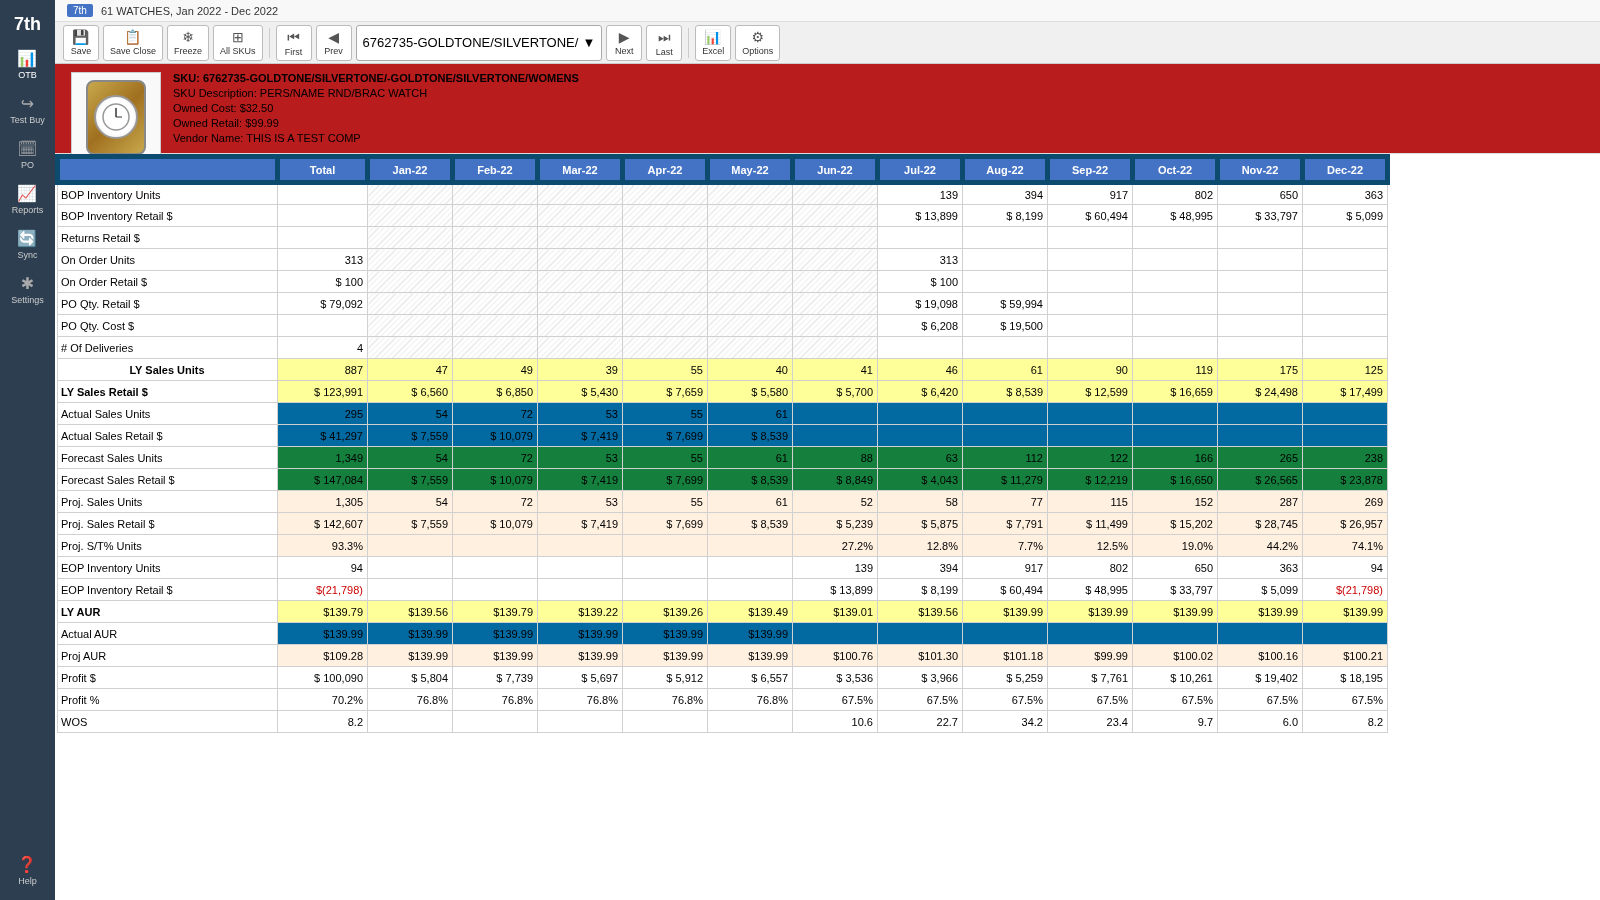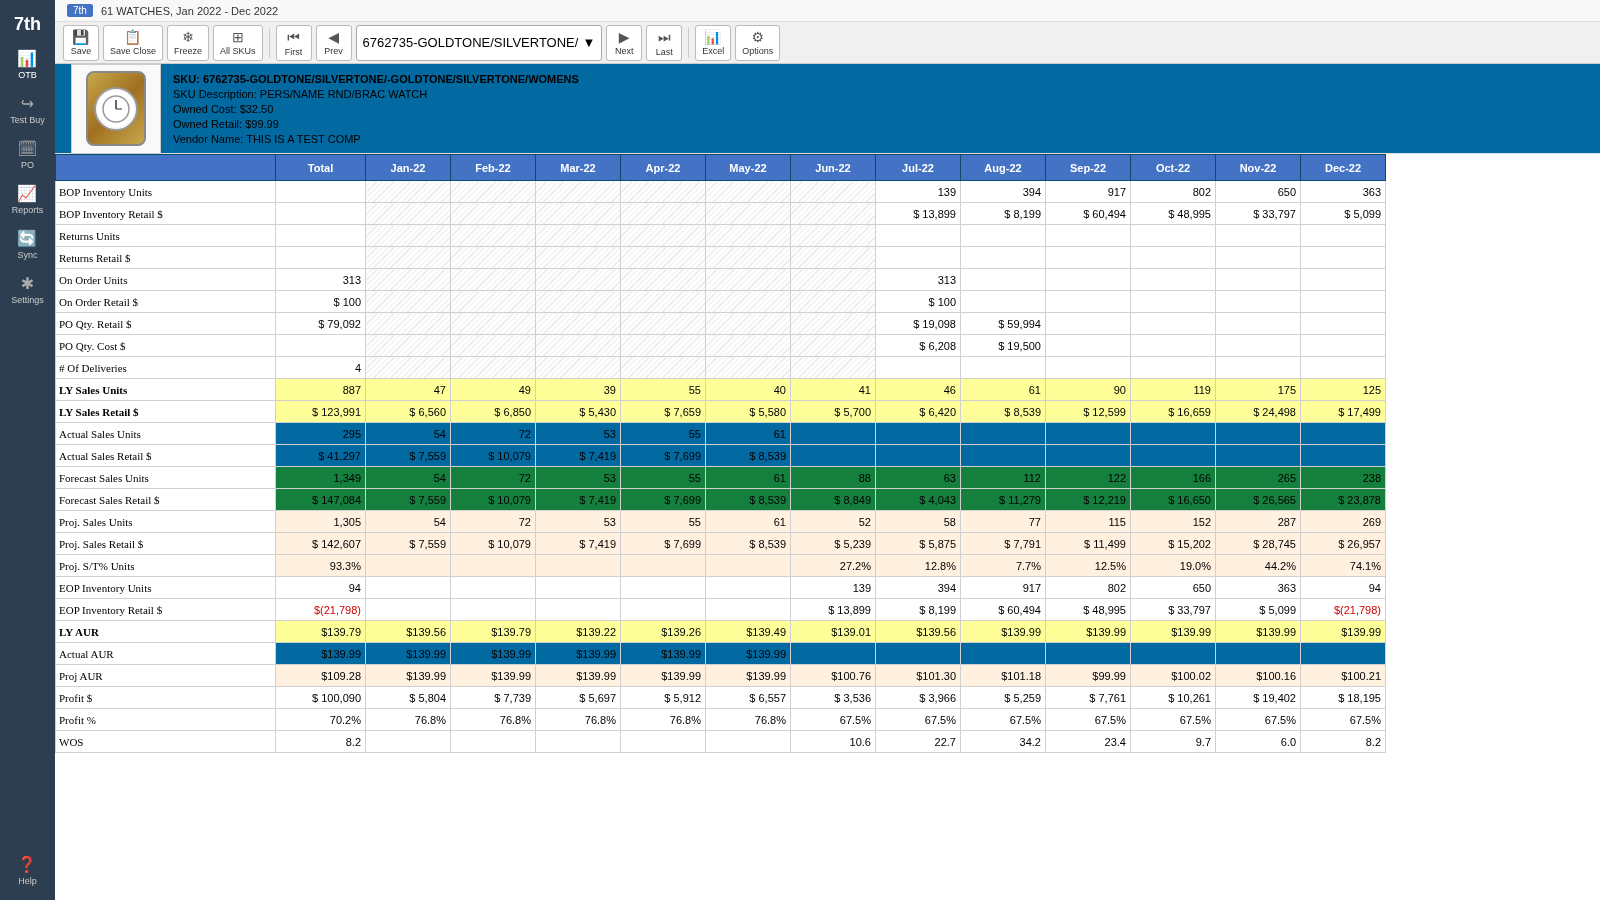--- a/index.html
+++ b/index.html
@@ -37,53 +37,52 @@
     .tb-sep { width: 1px; height: 30px; background: #ccc; margin: 0 2px; }
     .tb-sku-select {
       display: flex; align-items: center; background: #fff; border: 1px solid #aaa;
       border-radius: 3px; padding: 2px 6px; height: 36px; min-width: 220px; gap: 4px;
       font-size: 13px; cursor: pointer;
     }
 
     
     #header-area {
       position: absolute; left: 55px; top: 44px; right: 0; height: 110px;
-      background: #0369a1; border-bottom: 1px solid #ddd; display: flex; align-items: center;
+      background: #b91c1c; border-bottom: 1px solid #ddd; display: flex; 
       padding: 8px 16px; gap: 12px;
     }
     #product-img {
       width: 90px; height: 90px; border: 1px solid #ccc; display: flex; align-items: center;
       justify-content: center; background: #f9f9f9; flex-shrink: 0;
     }
     .prod-details { display: flex; flex-direction: column; gap: 3px; font-size: 11px; }
     .prod-details .sku-title { font-weight: bold; }
 
     
     #main-area {
       position: absolute; left: 55px; top: 154px; right: 0; bottom: 0;
       overflow: auto; background: #fff;
     }
     table { border-collapse: collapse; table-layout: fixed; }
     thead tr th {
       background: #4472c4; color: #fff; font-weight: bold; text-align: center;
-      border: 1px solid #0c4a6e; padding: 3px 4px; white-space: nowrap; height: 26px;
+      border: 5px solid #0c4a6e; padding: 3px 4px; white-space: nowrap; height: 26px;
       position: sticky; top: 0; z-index: 10;
     }
     thead tr th:first-child {
       background: #4472c4; text-align: left; position: sticky; left: 0; z-index: 20;
     }
     thead tr th.col-total { background: #4472c4; }
     
     tbody tr td {
       border: 1px solid #d0d0d0; padding: 2px 4px; white-space: nowrap; height: 22px;
     }
     tbody tr td:first-child {
       position: sticky; left: 0; z-index: 5; background: #fff; font-weight: normal;
       padding-left: 3px;
-      font-family: Liberation Serif, serif;
     }
     
     .col-label { width: 220px; }
     .col-total { width: 90px; }
     .col-month { width: 85px; }
     .row-ly td { background: #ffff99; }
     .row-actual td { background: #0369a1; }
     .row-forecast td { background: #15803d; }
     .row-proj td { background: #fff0e0; padding-left: 10px; }
     .row-normal td { background: #fff; }
@@ -280,36 +279,20 @@
           <td class="col-month num" style="background-image: repeating-linear-gradient(135deg, transparent, transparent 3px, rgba(160, 160, 160, 0.25) 3px, rgba(160, 160, 160, 0.25) 4px);"></td>
           <td class="col-month num" style="background-image: repeating-linear-gradient(135deg, transparent, transparent 3px, rgba(160, 160, 160, 0.25) 3px, rgba(160, 160, 160, 0.25) 4px);"></td>
           <td class="col-month num">$ 13,899</td>
           <td class="col-month num">$ 8,199</td>
           <td class="col-month num">$ 60,494</td>
           <td class="col-month num">$ 48,995</td>
           <td class="col-month num">$ 33,797</td>
           <td class="col-month num">$ 5,099</td>
         </tr>
         <tr class="row-normal">
-          <td class="col-label">Returns Units</td>
-          <td class="col-total num"></td>
-          <td class="col-month num" style="background-image: repeating-linear-gradient(135deg, transparent, transparent 3px, rgba(160, 160, 160, 0.25) 3px, rgba(160, 160, 160, 0.25) 4px);"></td>
-          <td class="col-month num" style="background-image: repeating-linear-gradient(135deg, transparent, transparent 3px, rgba(160, 160, 160, 0.25) 3px, rgba(160, 160, 160, 0.25) 4px);"></td>
-          <td class="col-month num" style="background-image: repeating-linear-gradient(135deg, transparent, transparent 3px, rgba(160, 160, 160, 0.25) 3px, rgba(160, 160, 160, 0.25) 4px);"></td>
-          <td class="col-month num" style="background-image: repeating-linear-gradient(135deg, transparent, transparent 3px, rgba(160, 160, 160, 0.25) 3px, rgba(160, 160, 160, 0.25) 4px);"></td>
-          <td class="col-month num" style="background-image: repeating-linear-gradient(135deg, transparent, transparent 3px, rgba(160, 160, 160, 0.25) 3px, rgba(160, 160, 160, 0.25) 4px);"></td>
-          <td class="col-month num" style="background-image: repeating-linear-gradient(135deg, transparent, transparent 3px, rgba(160, 160, 160, 0.25) 3px, rgba(160, 160, 160, 0.25) 4px);"></td>
-          <td class="col-month num"></td>
-          <td class="col-month num"></td>
-          <td class="col-month num"></td>
-          <td class="col-month num"></td>
-          <td class="col-month num"></td>
-          <td class="col-month num"></td>
-        </tr>
-        <tr class="row-normal">
           <td class="col-label">Returns Retail $</td>
           <td class="col-total num"></td>
           <td class="col-month num" style="background-image: repeating-linear-gradient(135deg, transparent, transparent 3px, rgba(160, 160, 160, 0.25) 3px, rgba(160, 160, 160, 0.25) 4px);"></td>
           <td class="col-month num" style="background-image: repeating-linear-gradient(135deg, transparent, transparent 3px, rgba(160, 160, 160, 0.25) 3px, rgba(160, 160, 160, 0.25) 4px);"></td>
           <td class="col-month num" style="background-image: repeating-linear-gradient(135deg, transparent, transparent 3px, rgba(160, 160, 160, 0.25) 3px, rgba(160, 160, 160, 0.25) 4px);"></td>
           <td class="col-month num" style="background-image: repeating-linear-gradient(135deg, transparent, transparent 3px, rgba(160, 160, 160, 0.25) 3px, rgba(160, 160, 160, 0.25) 4px);"></td>
           <td class="col-month num" style="background-image: repeating-linear-gradient(135deg, transparent, transparent 3px, rgba(160, 160, 160, 0.25) 3px, rgba(160, 160, 160, 0.25) 4px);"></td>
           <td class="col-month num" style="background-image: repeating-linear-gradient(135deg, transparent, transparent 3px, rgba(160, 160, 160, 0.25) 3px, rgba(160, 160, 160, 0.25) 4px);"></td>
           <td class="col-month num"></td>
           <td class="col-month num"></td>
@@ -392,21 +375,21 @@
           <td class="col-month num" style="background-image: repeating-linear-gradient(135deg, transparent, transparent 3px, rgba(160, 160, 160, 0.25) 3px, rgba(160, 160, 160, 0.25) 4px);"></td>
           <td class="col-month num" style="background-image: repeating-linear-gradient(135deg, transparent, transparent 3px, rgba(160, 160, 160, 0.25) 3px, rgba(160, 160, 160, 0.25) 4px);"></td>
           <td class="col-month num"></td>
           <td class="col-month num"></td>
           <td class="col-month num"></td>
           <td class="col-month num"></td>
           <td class="col-month num"></td>
           <td class="col-month num"></td>
         </tr>
         <tr class="row-ly">
-          <td class="col-label" style="font-weight: bold;">LY Sales Units</td>
+          <td class="col-label" style="font-weight: bold; text-align: center;">LY Sales Units</td>
           <td class="col-total num">887</td>
           <td class="col-month num">47</td>
           <td class="col-month num">49</td>
           <td class="col-month num">39</td>
           <td class="col-month num">55</td>
           <td class="col-month num">40</td>
           <td class="col-month num">41</td>
           <td class="col-month num">46</td>
           <td class="col-month num">61</td>
           <td class="col-month num">90</td>

